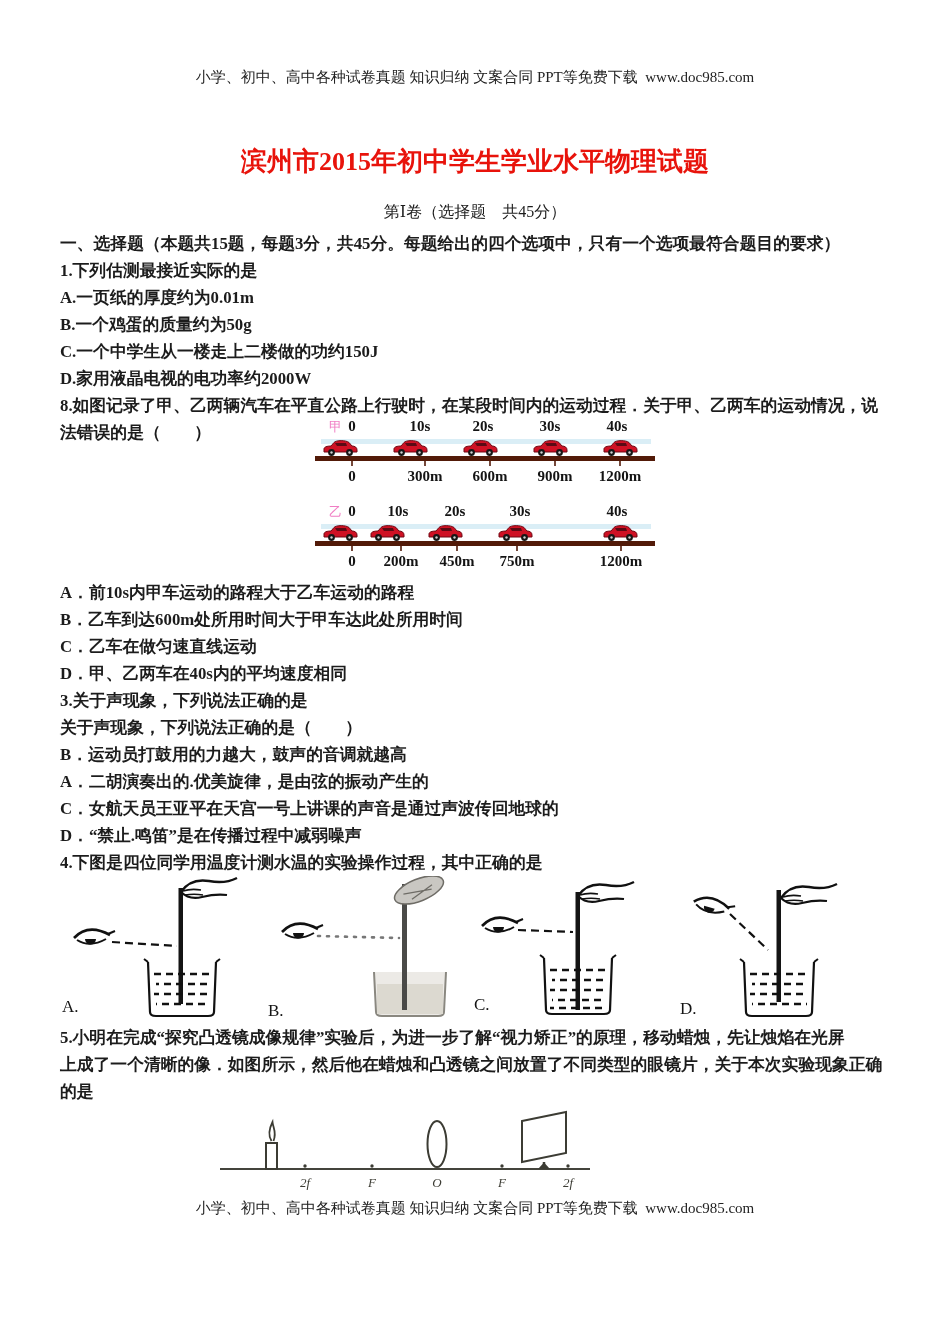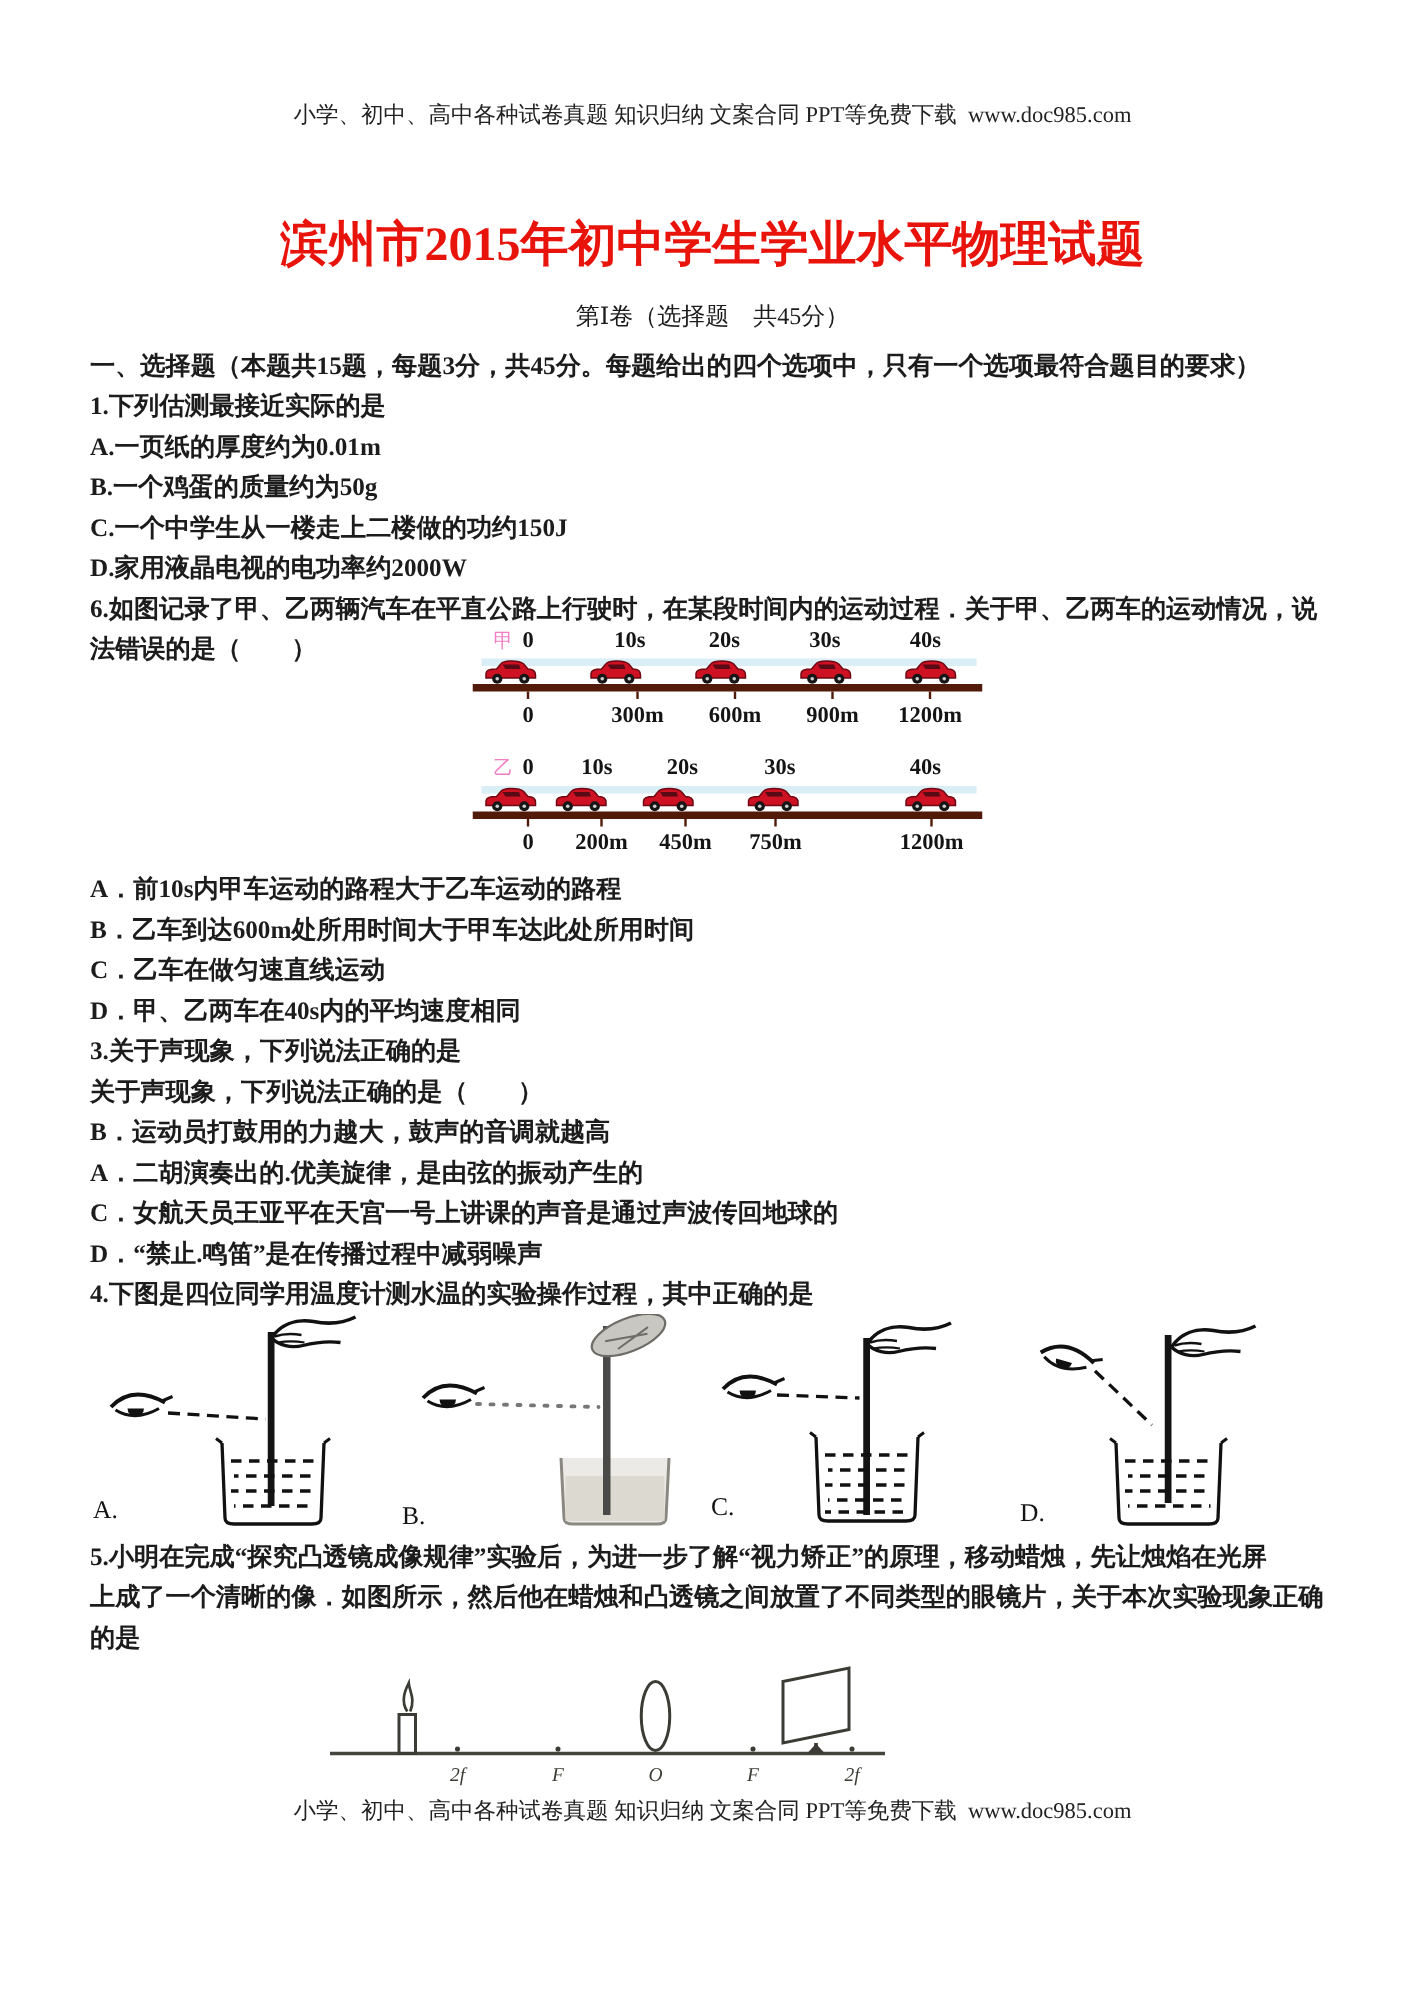--- a/index.html
+++ b/index.html
@@ -2,21 +2,21 @@
 <html><head>
 <meta charset="utf-8">
 <style>
   html,body{margin:0;padding:0;}
   body{
     width:950px;height:1344px;background:#ffffff;overflow:hidden;
     font-family:"Liberation Serif","DejaVu Serif",serif;color:#1c1c1c;
   }
   .page{position:relative;width:950px;height:1344px;}
   .header{margin-top:68px;text-align:center;font-size:15px;line-height:18px;white-space:pre;color:#222;}
-  .title{margin:60px 0 0 0;text-align:center;font-size:32px;line-height:32px;font-weight:bold;color:#e8130b;white-space:nowrap;}
+  .title{margin:60px 0 0 0;text-align:center;font-size:26px;line-height:32px;font-weight:bold;color:#e8130b;white-space:nowrap;}
   .section-heading{margin-top:22px;text-align:center;font-size:16px;line-height:24px;white-space:nowrap;}
   .content{margin-top:6px;padding:0 40px 0 60px;font-size:16.8px;line-height:27px;}
   .line{margin:0;white-space:nowrap;font-weight:bold;}
   .motion-figure{height:70px;width:340px;margin-left:255px;}
   .motion-figure.first{margin-top:-30px;}
   .motion-figure.second{margin-top:15px;}
   .after-fig{margin-top:8px;}
   .thermo-row{display:flex;flex-direction:row;margin-top:0;height:142px;}
   .thermo-cell{width:206px;height:142px;}
   .lens-figure{margin-top:2px;margin-left:160px;width:370px;height:88px;}
@@ -66,21 +66,21 @@
   <div class="content">
 
     <p class="line">一、选择题（本题共15题，每题3分，共45分。每题给出的四个选项中，只有一个选项最符合题目的要求）</p>
 
     <p class="line">1.下列估测最接近实际的是</p>
     <p class="line">A.一页纸的厚度约为0.01m</p>
     <p class="line">B.一个鸡蛋的质量约为50g</p>
     <p class="line">C.一个中学生从一楼走上二楼做的功约150J</p>
     <p class="line">D.家用液晶电视的电功率约2000W</p>
 
-    <p class="line">6.如图记录了甲、乙两辆汽车在平直公路上行驶时，在某段时间内的运动过程．关于甲、乙两车的运动情况，说</p>
+    <p class="line">8.如图记录了甲、乙两辆汽车在平直公路上行驶时，在某段时间内的运动过程．关于甲、乙两车的运动情况，说</p>
     <p class="line">法错误的是（　　）</p>
 
     <div class="motion-figure first">
       <svg width="340" height="70" viewBox="0 0 340 70">
         <text class="fig-pink" x="14" y="15">甲</text>
         <text class="fig-time" x="37" y="15" text-anchor="middle">0</text>
         <text class="fig-time" x="105" y="15" text-anchor="middle">10s</text>
         <text class="fig-time" x="168" y="15" text-anchor="middle">20s</text>
         <text class="fig-time" x="235" y="15" text-anchor="middle">30s</text>
         <text class="fig-time" x="302" y="15" text-anchor="middle">40s</text>

